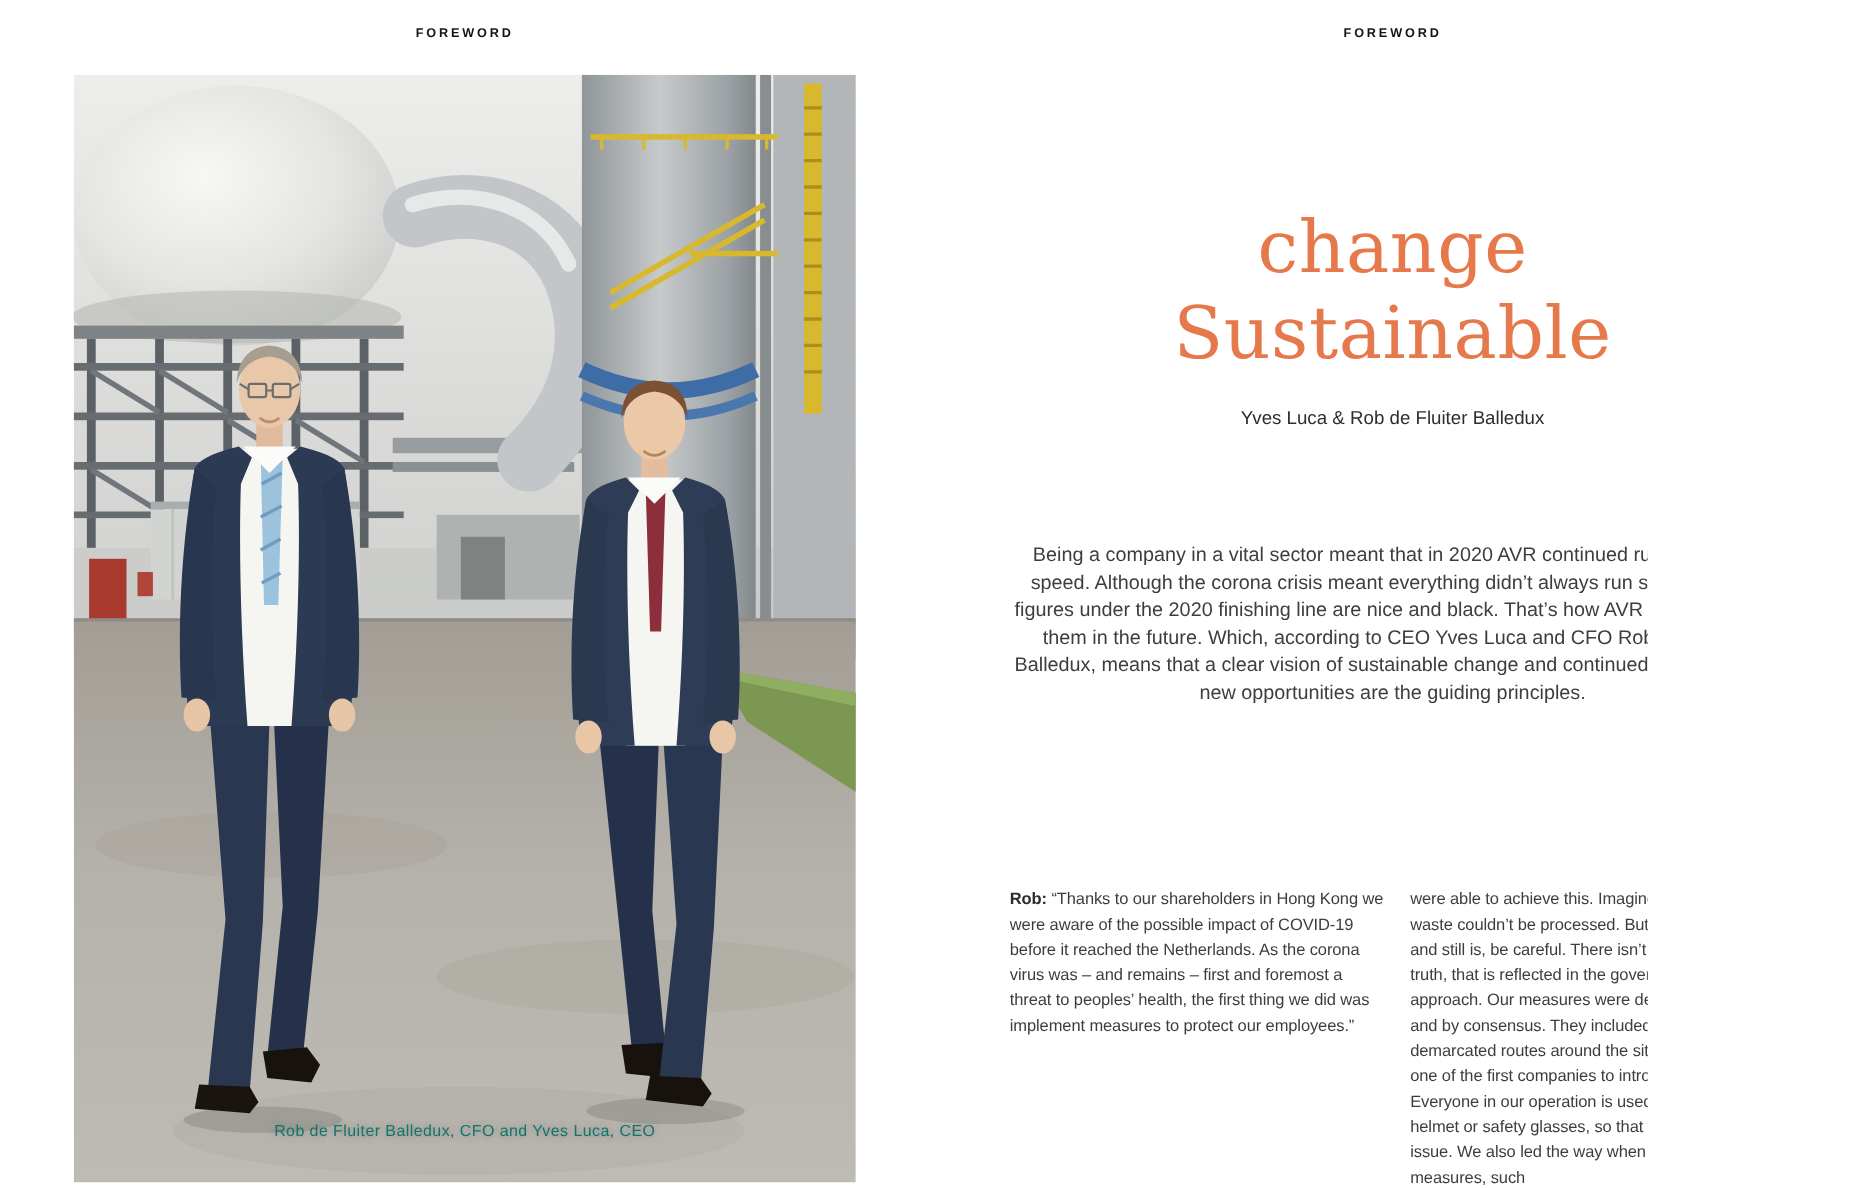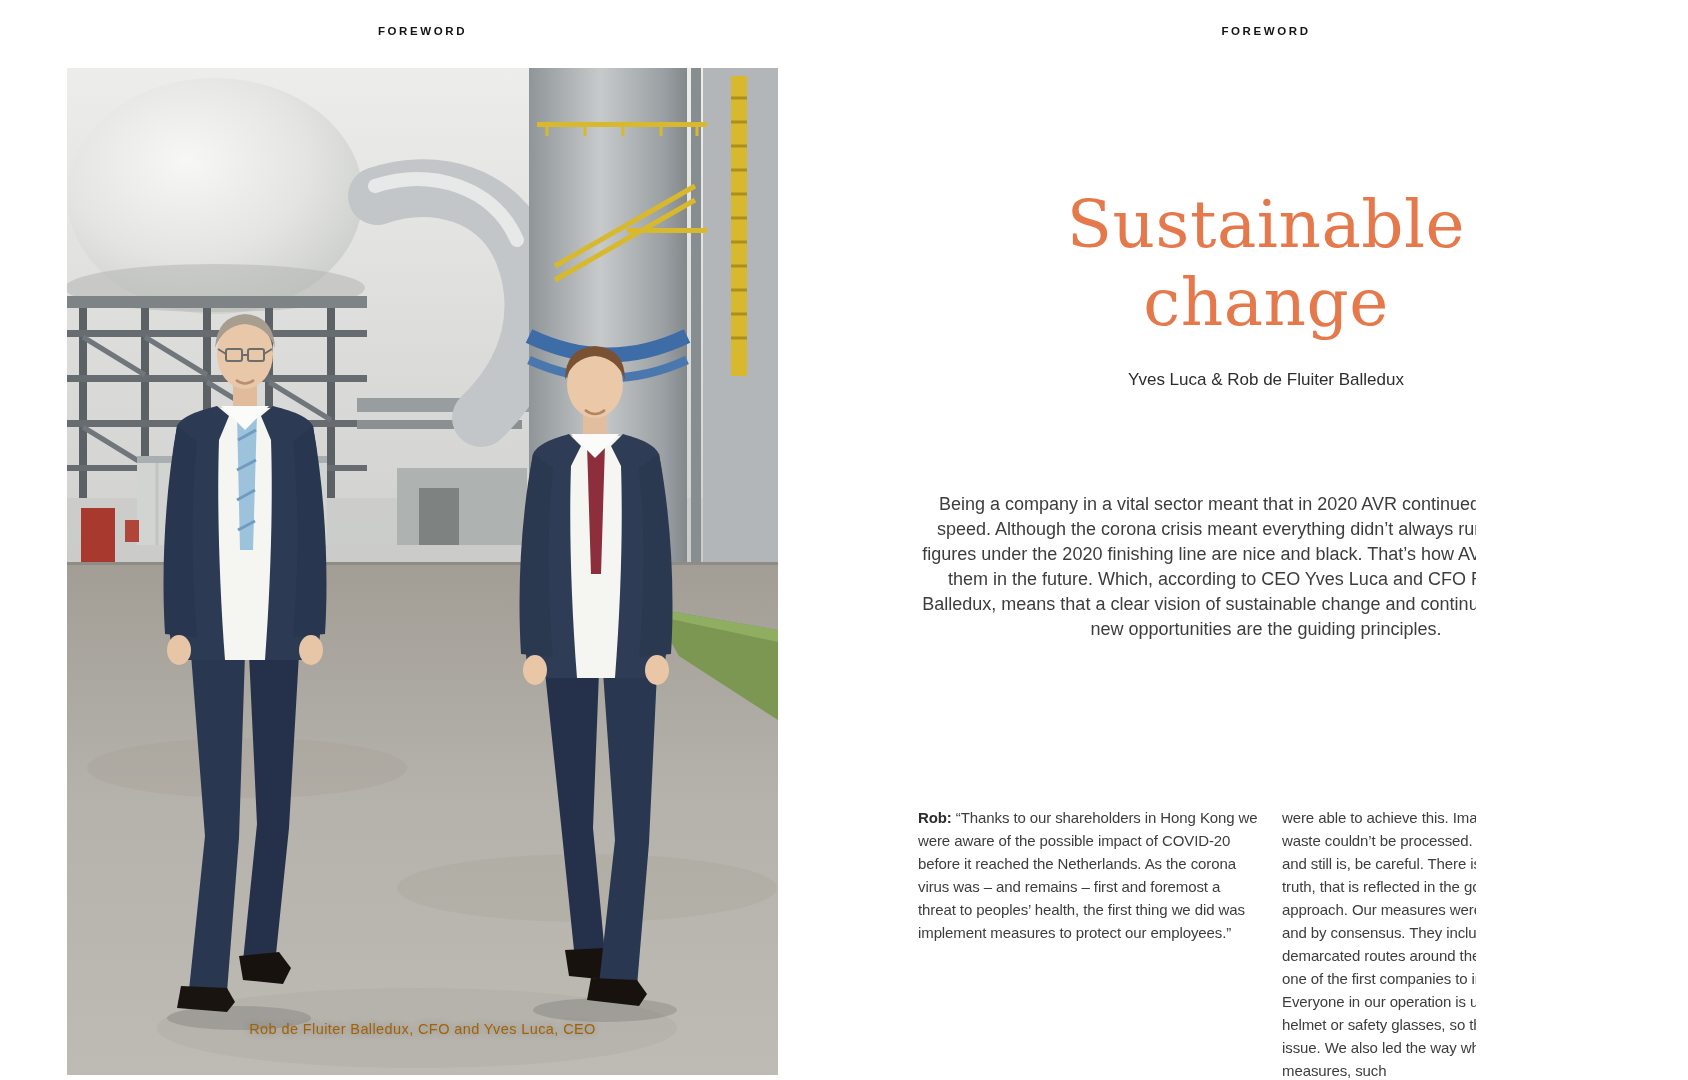--- a/index.html
+++ b/index.html
@@ -1,32 +1,32 @@
 <!DOCTYPE html>
 <html><head>
 <meta charset="utf-8">
 <title>Sustainable change</title>
 <style>
   html,body{margin:0;padding:0;background:#ffffff;}
   .spread{
     position:relative;width:1476px;height:1080px;background:#ffffff;
-    font-family:"Liberation Sans",sans-serif;color:#3c3c3c;overflow:hidden;
+    font-family:"Liberation Sans",sans-serif;color:#3c3c3c;overflow:hidden;padding-left:22px;
   }
   
   .kicker{
     position:absolute;top:25px;font-size:11.5px;line-height:13px;font-weight:bold;
     letter-spacing:2.6px;color:#141414;text-align:center;
   }
   .kicker-left{left:67px;width:711px;}
   .kicker-right{left:0;width:100%;}
   
   .photo{position:absolute;left:67px;top:68px;width:711px;height:1007px;margin:0;}
   .photo svg{display:block;width:100%;height:100%;}
   .caption{
-    position:absolute;left:0;right:0;bottom:38px;text-align:center;color:#a16207;
+    position:absolute;left:0;right:0;bottom:38px;text-align:center;color:#0f766e;
     font-size:14.5px;letter-spacing:.4px;text-shadow:0 0 6px rgba(90,88,82,.45);
   }
   
   .page-right{position:absolute;left:844px;top:0;width:844px;height:1080px;}
   .title{
     position:absolute;left:0;top:186px;width:100%;margin:0;text-align:center;
     font-family:"DejaVu Serif","Liberation Serif",serif;font-weight:500;
     font-size:66px;line-height:78px;letter-spacing:.5px;
   }
   .title span{display:block;}
@@ -199,31 +199,31 @@
         <path d="M518 342 Q 528 350 538 342" stroke="#b5855f" stroke-width="2.5" fill="none"></path>
       </g>
     </svg>
     <figcaption class="caption">Rob de Fluiter Balledux, CFO and Yves Luca, CEO</figcaption>
   </figure>
 
   <div class="page-right">
     <div class="kicker kicker-right">FOREWORD</div>
 
     <h1 class="title" style="color:#E5794B;">
+      <span>change</span>
       <span>Sustainable</span>
-      <span>change</span>
     </h1>
 
     <div class="byline">Yves Luca &amp; Rob de Fluiter Balledux</div>
 
     <p class="intro">Being a company in a vital sector meant that in 2020 AVR continued running at full speed. Although the corona crisis meant everything didn’t always run smoothly, the figures under the 2020 finishing line are nice and black. That’s how AVR wants to keep them in the future. Which, according to CEO Yves Luca and CFO Rob de Fluiter Balledux, means that a clear vision of sustainable change and continued investment in new opportunities are the guiding principles.</p>
 
     <div class="columns">
       <div class="col">
-        <p><span class="speaker">Rob:</span> <span>“Thanks to our shareholders in Hong Kong we were aware of the possible impact of COVID-20 before it reached the Netherlands. As the corona virus was – and remains – first and foremost a threat to peoples’ health, the first thing we did was implement measures to protect our employees.”</span></p>
+        <p><span class="speaker">Rob:</span> <span>“Thanks to our shareholders in Hong Kong we were aware of the possible impact of COVID-19 before it reached the Netherlands. As the corona virus was – and remains – first and foremost a threat to peoples’ health, the first thing we did was implement measures to protect our employees.”</span></p>
       </div>
       <div class="col">
         <p>were able to achieve this. Imagine the situation if waste couldn’t be processed. But the advice was, and still is, be careful. There isn’t just one single truth, that is reflected in the government’s approach. Our measures were decided together and by consensus. They included split shifts and demarcated routes around the sites. And AVR was one of the first companies to introduce face covers. Everyone in our operation is used to wearing a helmet or safety glasses, so that wasn’t really a big issue. We also led the way when it came to other measures, such</p>
       </div>
     </div>
   </div>
 
 </div>
 
 </body></html>

